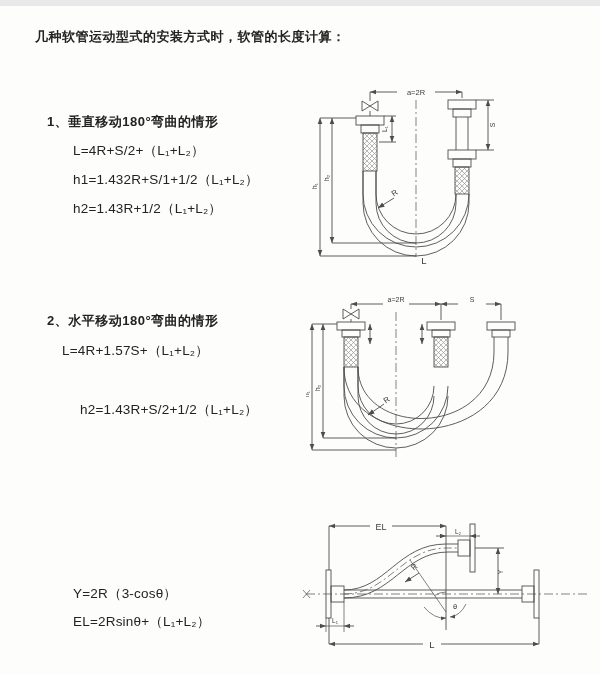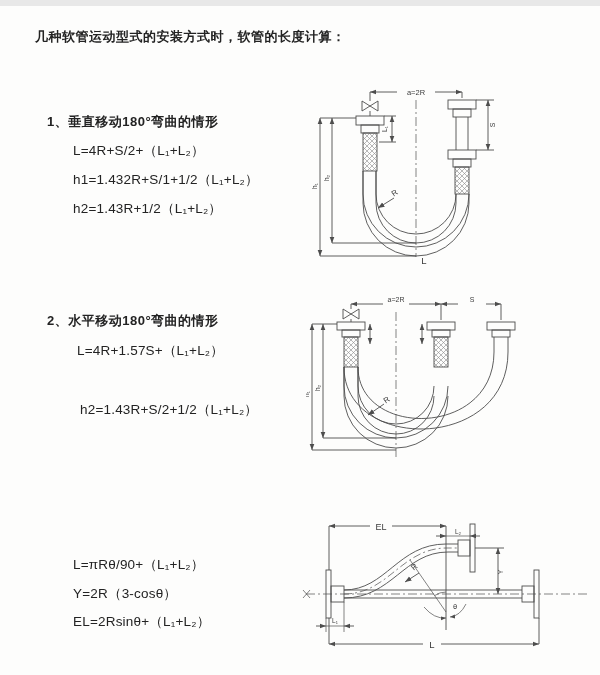--- a/index.html
+++ b/index.html
@@ -21,24 +21,23 @@
 <div class="page">
 
   <div class="doc-title">几种软管运动型式的安装方式时，软管的长度计算：</div>
 
   <div class="sec-heading" style="left:47px;top:107px">1、垂直移动180°弯曲的情形</div>
   <div class="formula" style="left:73px;top:136px">L=4R+S/2+（L₁+L₂）</div>
   <div class="formula" style="left:73px;top:165px">h1=1.432R+S/1+1/2（L₁+L₂）</div>
   <div class="formula" style="left:73px;top:194px">h2=1.43R+1/2（L₁+L₂）</div>
 
   <div class="sec-heading" style="left:47px;top:306px">2、水平移动180°弯曲的情形</div>
-  <div class="formula" style="left:77px;top:336px">L=4R+1.57S+（L₁+L₂）</div>
+  <div class="formula" style="left:62px;top:336px">L=4R+1.57S+（L₁+L₂）</div>
   <div class="formula" style="left:80px;top:395px">h2=1.43R+S/2+1/2（L₁+L₂）</div>
 
-  <div class="formula" style="left:73px;top:550px">L=πRθ/90+（L₁+L₂）</div>
   <div class="formula" style="left:73px;top:579px">Y=2R（3-cosθ）</div>
   <div class="formula" style="left:73px;top:607px">EL=2Rsinθ+（L₁+L₂）</div>
 
   <svg style="left:312px;top:70px" width="255" height="190" viewBox="0 0 255 190">
     <defs>
       <marker id="m1" viewBox="0 0 10 10" refX="9" refY="5" markerWidth="8" markerHeight="8" orient="auto-start-reverse">
         <path d="M0,1.5 L9,5 L0,8.5 Z" fill="#4d4d4d"></path>
       </marker>
       <pattern id="p1" width="5" height="5" patternUnits="userSpaceOnUse">
         <path d="M0,0 L5,5 M5,0 L0,5" stroke="#8a8a8a" stroke-width="0.6" fill="none"></path>

